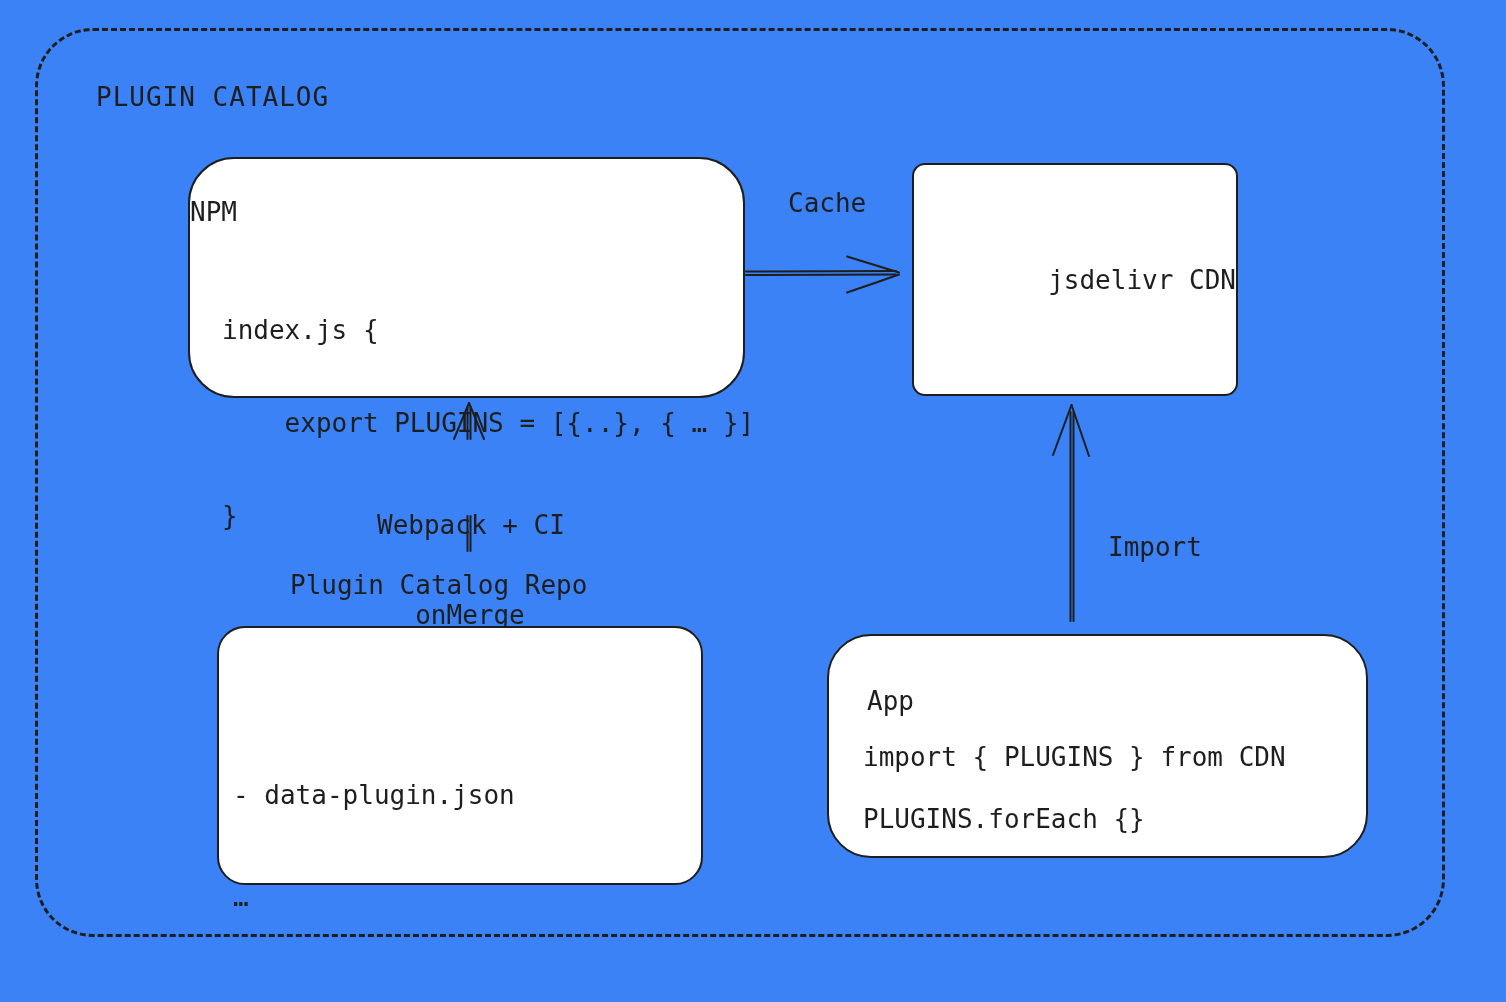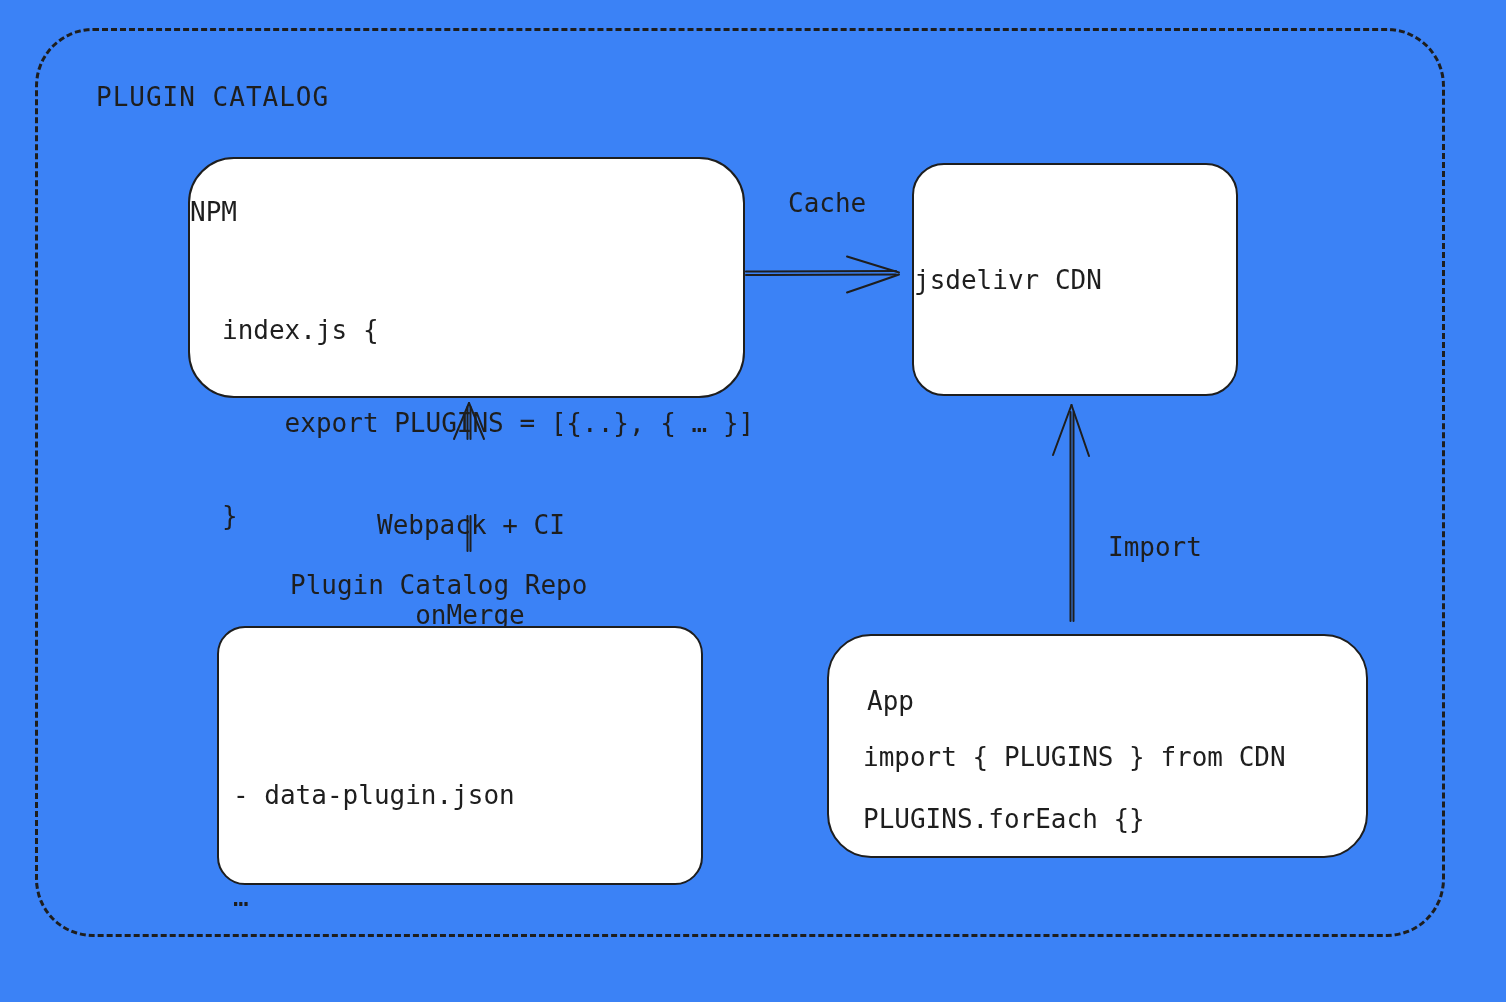--- a/index.html
+++ b/index.html
@@ -51,24 +51,24 @@
   }
   .npm-code {
     position: absolute;
     left: 32px; top: 94px;
     line-height: 31px;
     white-space: pre;
   }
   .node-cdn {
     left: 912px; top: 163px;
     width: 326px; height: 233px;
-    border-radius: 32px;
+    border-radius: 13px;
     display: flex;
     align-items: center;
-    justify-content: flex-start;
+    justify-content: flex-end;
   }
   .cdn-label { white-space: pre; }
   .node-repo {
     left: 217px; top: 626px;
     width: 486px; height: 259px;
     border-radius: 28px;
   }
   .repo-files {
     position: absolute;
     left: 14px; top: 82px;

